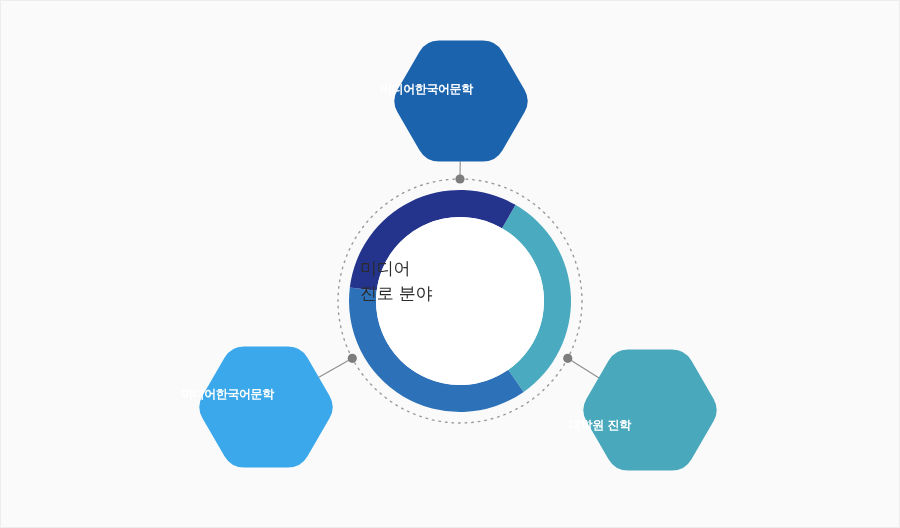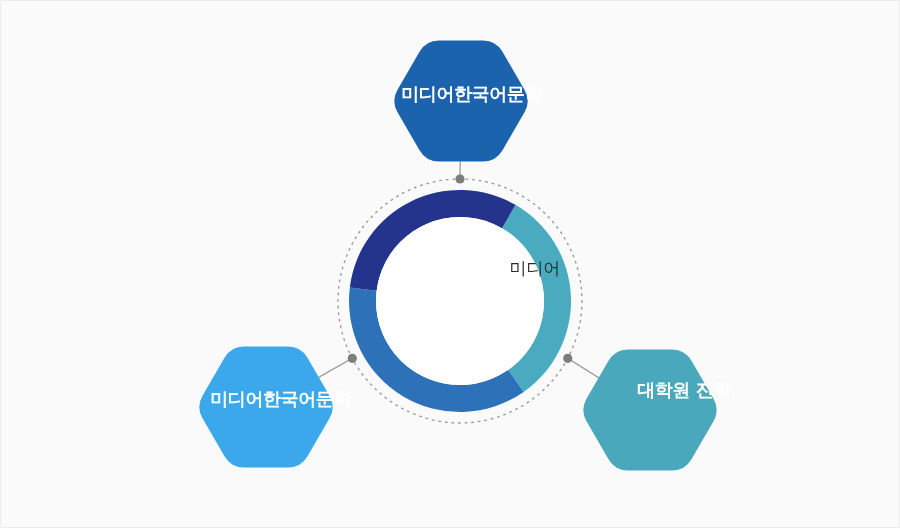--- a/index.html
+++ b/index.html
@@ -24,44 +24,44 @@
     left: 0;
     top: 0;
     width: 900px;
     height: 528px;
   }
   .center-label {
     position: absolute;
     left: 359px;
     top: 255px;
     width: 200px;
-    text-align: right;
+    text-align: left;
     line-height: 1.45;
     font-size: 17px;
     color: #2b2b2b;
     letter-spacing: -0.2px;
     pointer-events: none;
   }
   .center-label div { white-space: nowrap; }
 
   .hex-label {
     position: absolute;
-    text-align: right;
+    text-align: left;
     color: #ffffff;
     font-weight: bold;
-    font-size: 18px;
+    font-size: 12px;
     line-height: 1.45;
     letter-spacing: -0.4px;
     pointer-events: none;
   }
   .hex-label div { white-space: nowrap; }
 
   .hex-label.top    { left: 379px; top: 80px;  width: 162px; }
   .hex-label.left   { left: 180px; top: 385px; width: 170px; }
-  .hex-label.right  { left: 568px; top: 376px; width: 162px; }
+  .hex-label.right  { left: 568px; top: 416px; width: 162px; }
 </style>
 </head>
 <body>
 
 <div id="stage">
 
   <svg id="diagram-svg" viewBox="0 0 900 528">
     <defs>
       <clipPath id="clip-all">
           <rect x="0" y="0" width="900" height="528"></rect>
@@ -89,20 +89,21 @@
       </g>
     <g id="orbit-node-layer">
         <circle cx="459" cy="178" r="4.6" fill="#7d7d7d"></circle>
         <circle cx="351.28039367121096" cy="357.2755306598787" r="4.6" fill="#7d7d7d"></circle>
         <circle cx="566.719606328789" cy="357.27553065987865" r="4.6" fill="#7d7d7d"></circle>
       </g>
   </svg>
 
   <div class="center-label">
     <div>미디어</div>
+    <div>진로 분야</div>
   </div>
 
   <div class="hex-label top">
     <div>미디어한국어문학</div>
   </div>
 
   <div class="hex-label left">
     <div>미디어한국어문학</div>
   </div>
 

